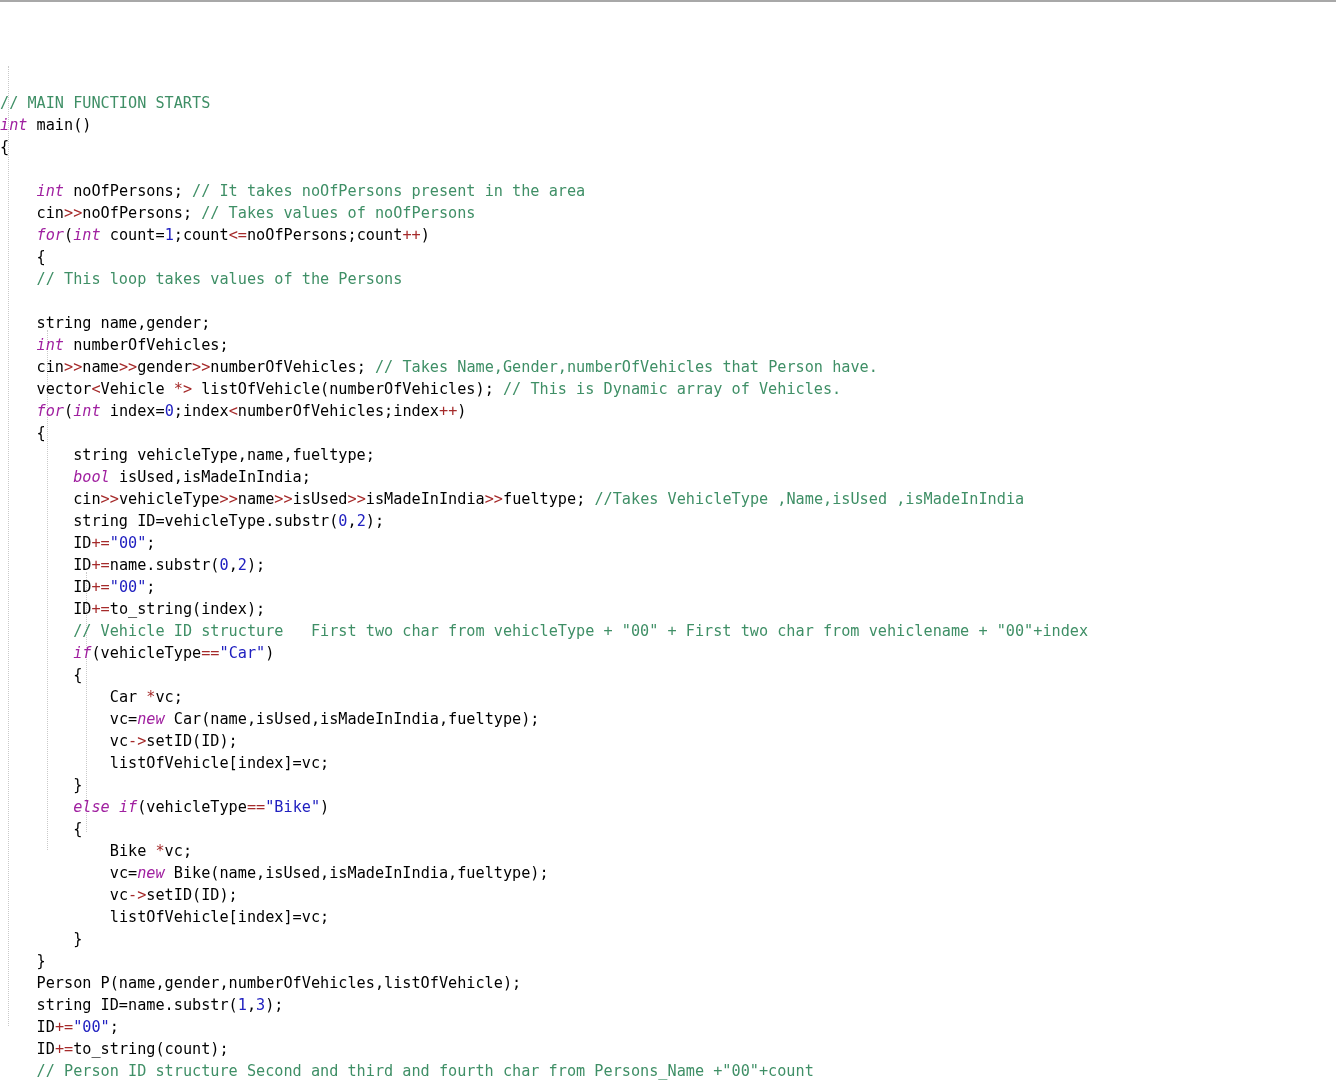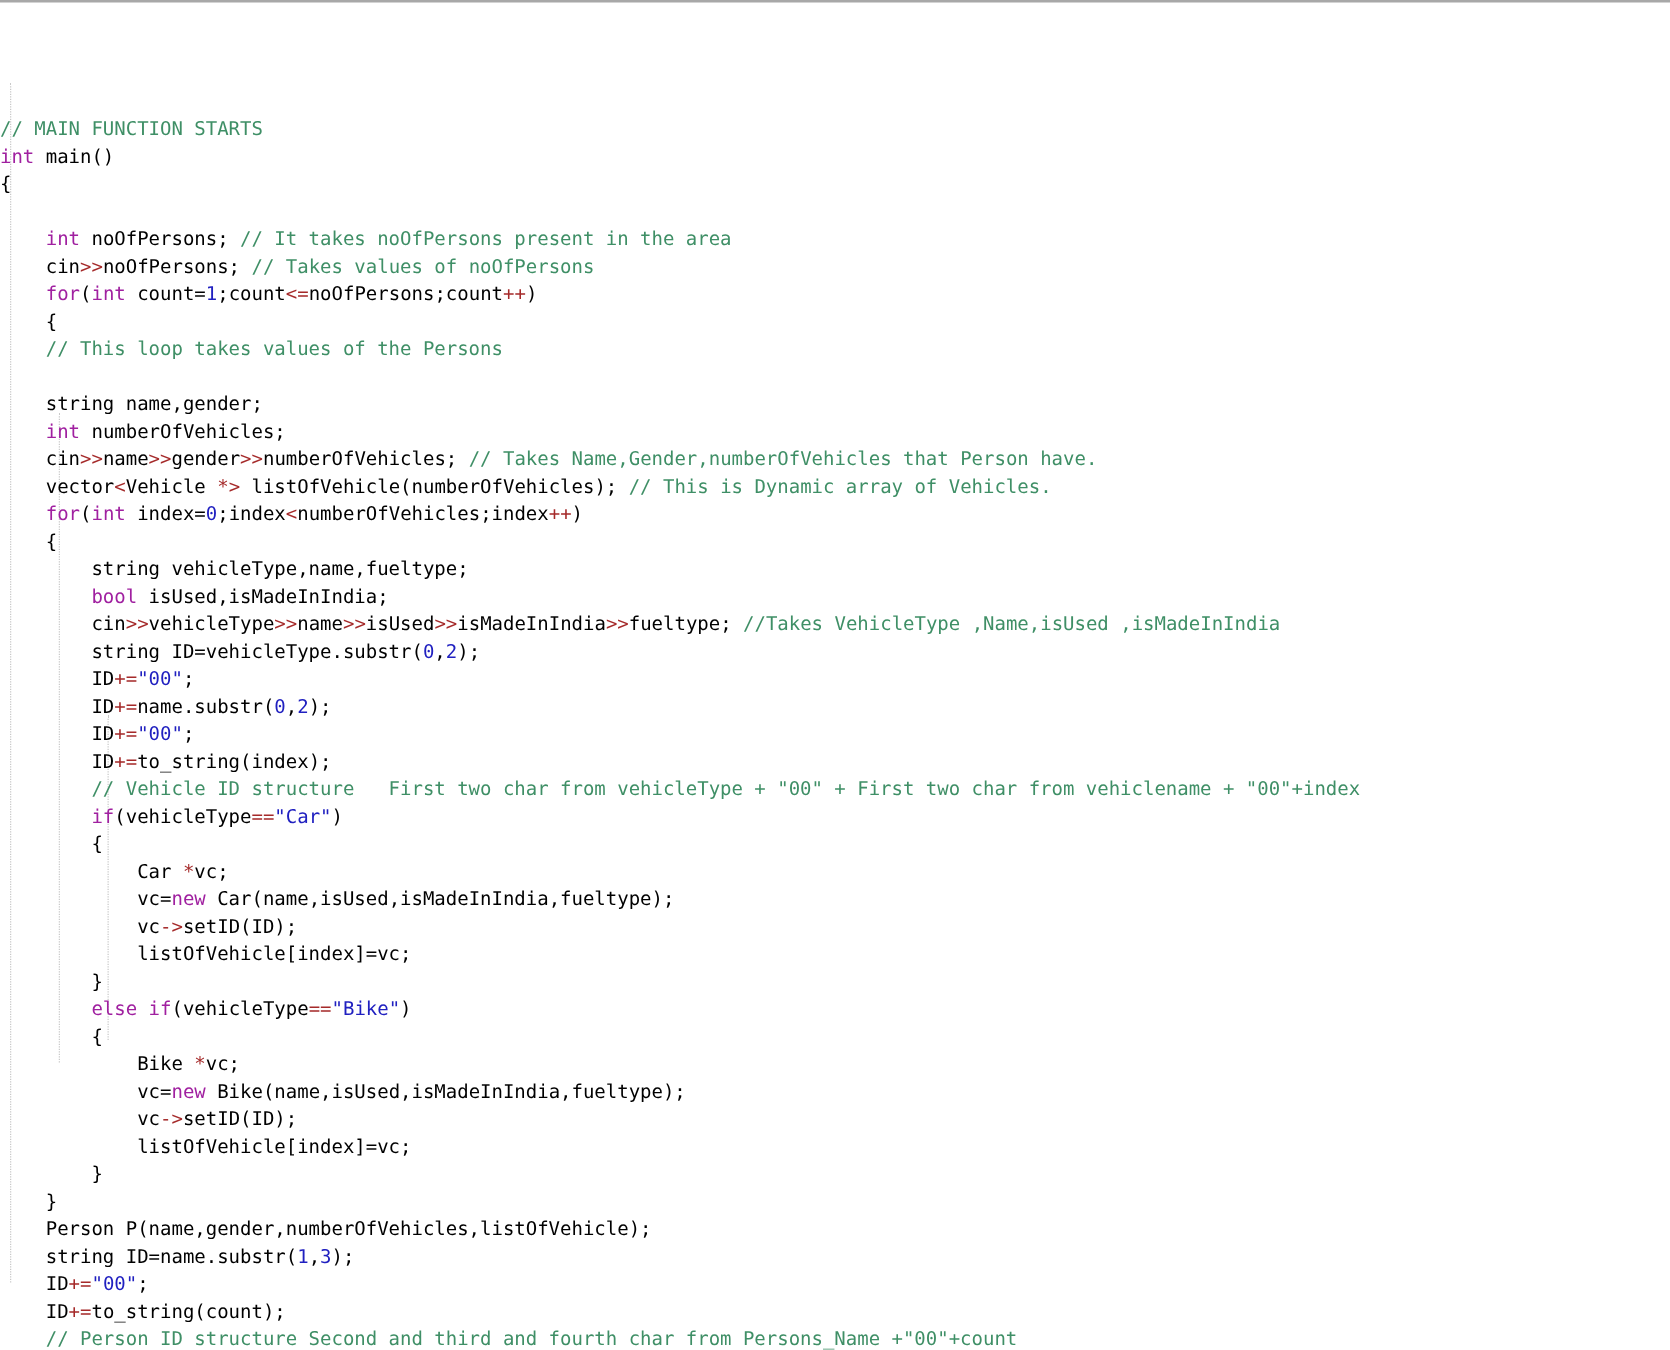--- a/index.html
+++ b/index.html
@@ -43,21 +43,21 @@
     top: 2px;
     width: 0px;
     border-left: 1px dotted #c9c9c9;
     pointer-events: none;
     z-index: 0;
   }
   .line > span { position: relative; z-index: 1; }
 
   
   .cmt  { color: #3f8f66; }
-  .kw   { color: #a020a0; }
+  .kw   { color: #a020a0; font-style: italic; }
   .str  { color: #2020c0; }
   .num  { color: #2020c0; }
   .op   { color: #a52a2a; }
   .pln  { color: #000000; }
 </style>
 </head>
 <body>
 
 <div id="editor">
   <div class="code-area">

